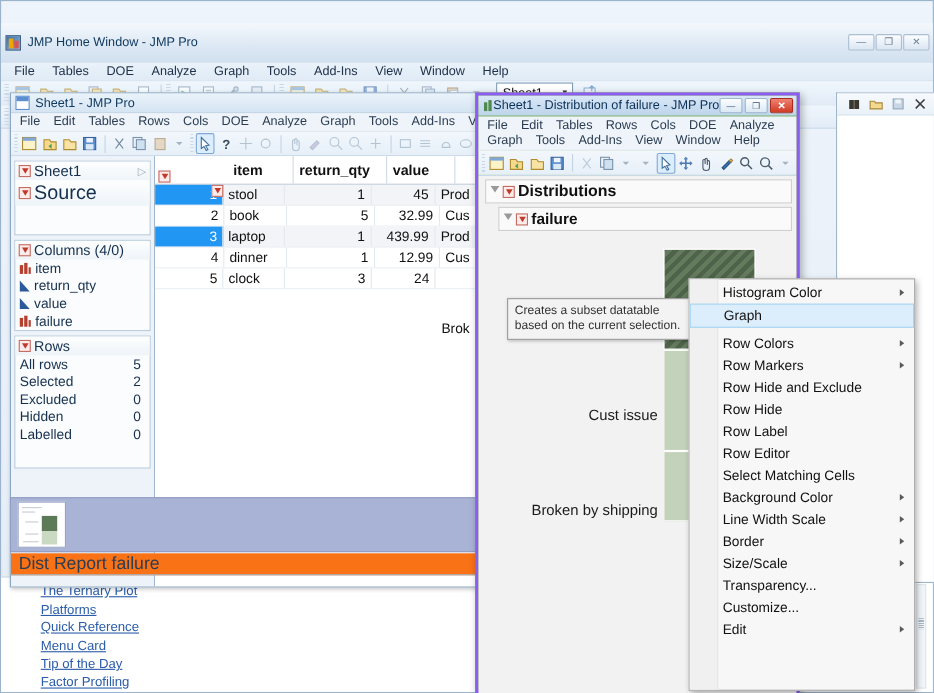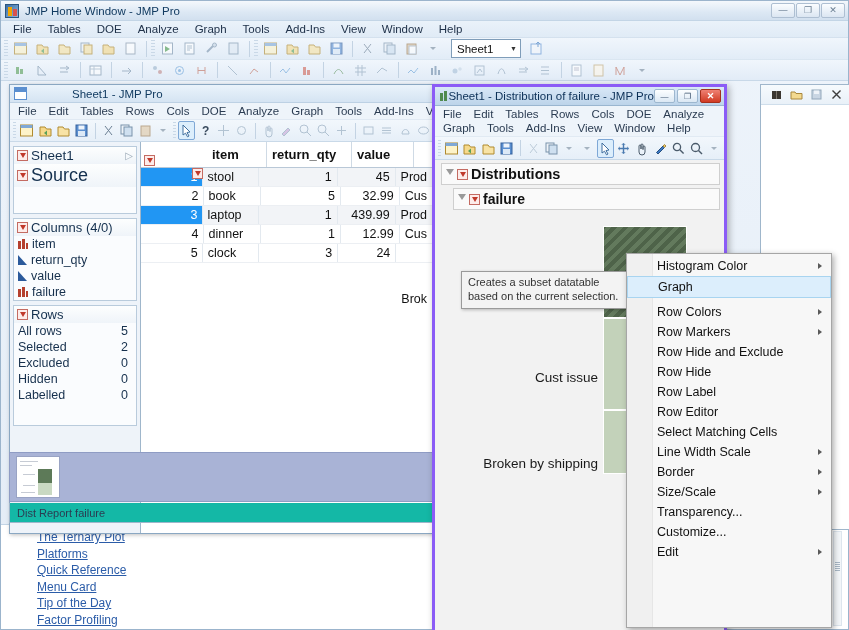--- a/index.html
+++ b/index.html
@@ -13,24 +13,25 @@
     background: #d6e3f0;
   }
 
   
   #home-window {
     position:absolute; left:0; top:0; width:849px; height:630px;
     background: linear-gradient(#eef4fb, #e3ecf6);
     border:1px solid #9bb4cc;
   }
   .home-titlebar {
-    height:20px;
+    height:36px;
     background: linear-gradient(#f4f8fc, #dce8f4 60%, #d2e0ef);
     display:flex; align-items:center; padding-left:4px;
     border-bottom:1px solid #c3d5e6;
+    margin-top:20px;
   }
   .home-title-text { font-size:11.5px; color:#123b61; margin-left:6px; }
   .home-winbtns { margin-left:auto; display:flex; gap:1px; padding-right:3px; }
   .wbtn {
     width:24px; height:15px; border:1px solid #aebfd2;
     background: linear-gradient(#fbfdff,#dbe6f2);
     display:flex; align-items:center; justify-content:center;
     font-size:9px; color:#5b7somewhere; color:#6b7f93; border-radius:2px;
   }
   .wbtn span { font-size:9px; line-height:1; }
@@ -74,21 +75,20 @@
   #datatable-window {
     position:absolute; left:9px; top:84px; width:425px; height:450px;
     background:#eef3f9;
     border:1px solid #8aa7c2;
     box-shadow: 1px 1px 4px rgba(0,0,0,.25);
   }
   .dt-titlebar {
     height:18px; background: linear-gradient(#eaf3fb,#d5e4f3);
     display:flex; align-items:center; padding-left:4px;
     border-bottom:1px solid #bdd1e4;
-    gap:40px;
   }
   .dt-title-text { font-size:11.5px; color:#123b61; margin-left:5px; }
   .dt-menubar {
     height:17px; display:flex; align-items:center;
     background:#eef4fa; padding-left:2px;
     border-bottom:1px solid #e0e9f3; overflow:hidden;
   }
   .dt-menubar .mi { padding:1px 6px; font-size:11.5px; color:#2b3c52; white-space:nowrap; }
   .dt-toolbar {
     height:22px; display:flex; align-items:center;
@@ -164,23 +164,23 @@
   }
   .thumb-card {
     width:44px;height:42px;background:#fff;border:1px solid #99a3c4;
     margin:3px 0 0 6px; position:relative; overflow:hidden;
   }
   .thumb-card .tline { position:absolute; background:#c6cbd4; height:1px; }
   .thumb-card .tbox-d { position:absolute; background:#5d7a58; }
   .thumb-card .tbox-l { position:absolute; background:#c9d9c2; }
   .dt-statusbar {
     position:absolute; left:9px; top:503px; width:425px; height:20px;
-    background:#14b8a6; border:1px solid #9fb6cb; border-top:none;
+    background:#f97316; border:1px solid #9fb6cb; border-top:none;
     display:flex; align-items:center; padding-left:7px;
-    font-size:11px; color:#2b3c52;
+    font-size:16px; color:#2b3c52;
   }
 
   
   #home-lower {
     position:absolute; left:1px; top:524px; width:847px; height:105px;
     background:#fff; border-top:1px solid #c3d5e6;
   }
   .linklist { padding:4px 0 0 36px; }
   .linklist a {
     display:block; color:#2b5ca8; text-decoration:underline;
@@ -1128,20 +1128,24 @@
   <div class="cm-item">
     <span>Row Label</span>
   </div>
   <div class="cm-item">
     <span>Row Editor</span>
   </div>
   <div class="cm-item">
     <span>Select Matching Cells</span>
   </div>
   <div class="cm-item">
+    <span>Background Color</span>
+    <span class="cm-arrow"></span>
+  </div>
+  <div class="cm-item">
     <span>Line Width Scale</span>
     <span class="cm-arrow"></span>
   </div>
   <div class="cm-item">
     <span>Border</span>
     <span class="cm-arrow"></span>
   </div>
   <div class="cm-item">
     <span>Size/Scale</span>
     <span class="cm-arrow"></span>

